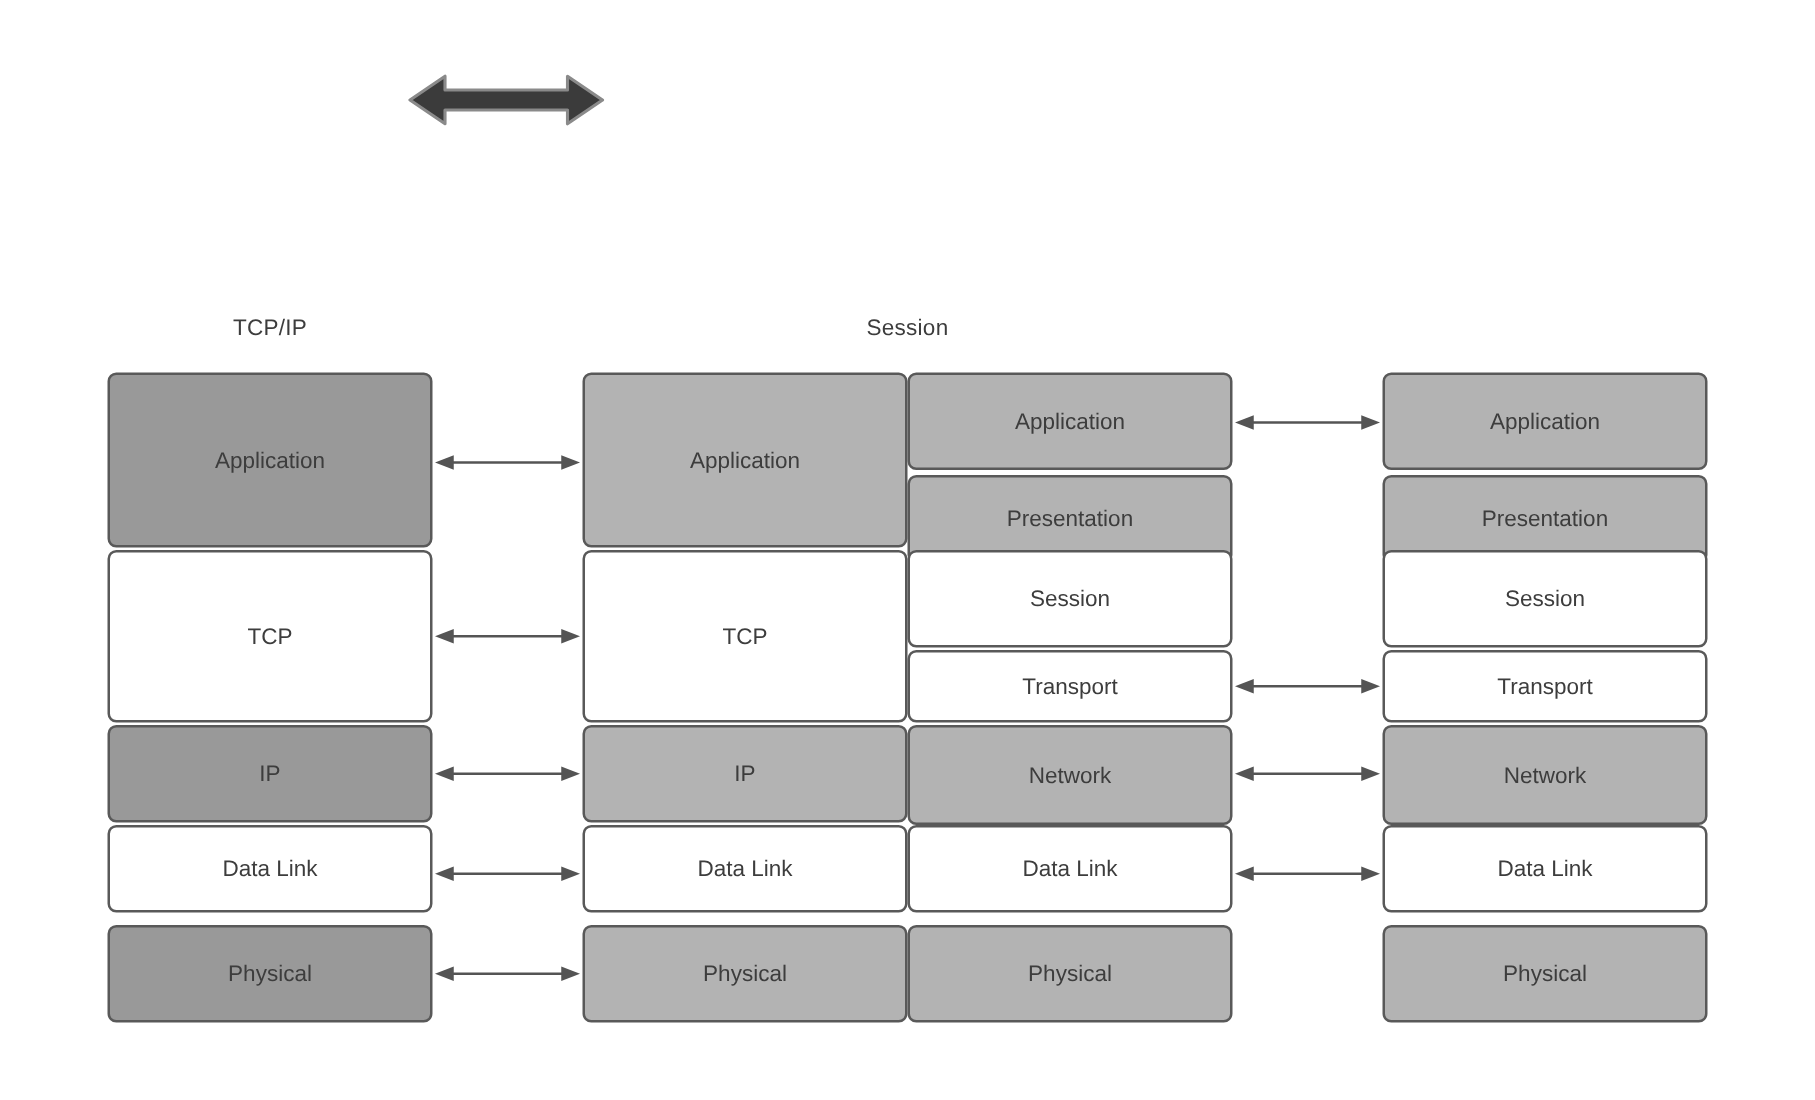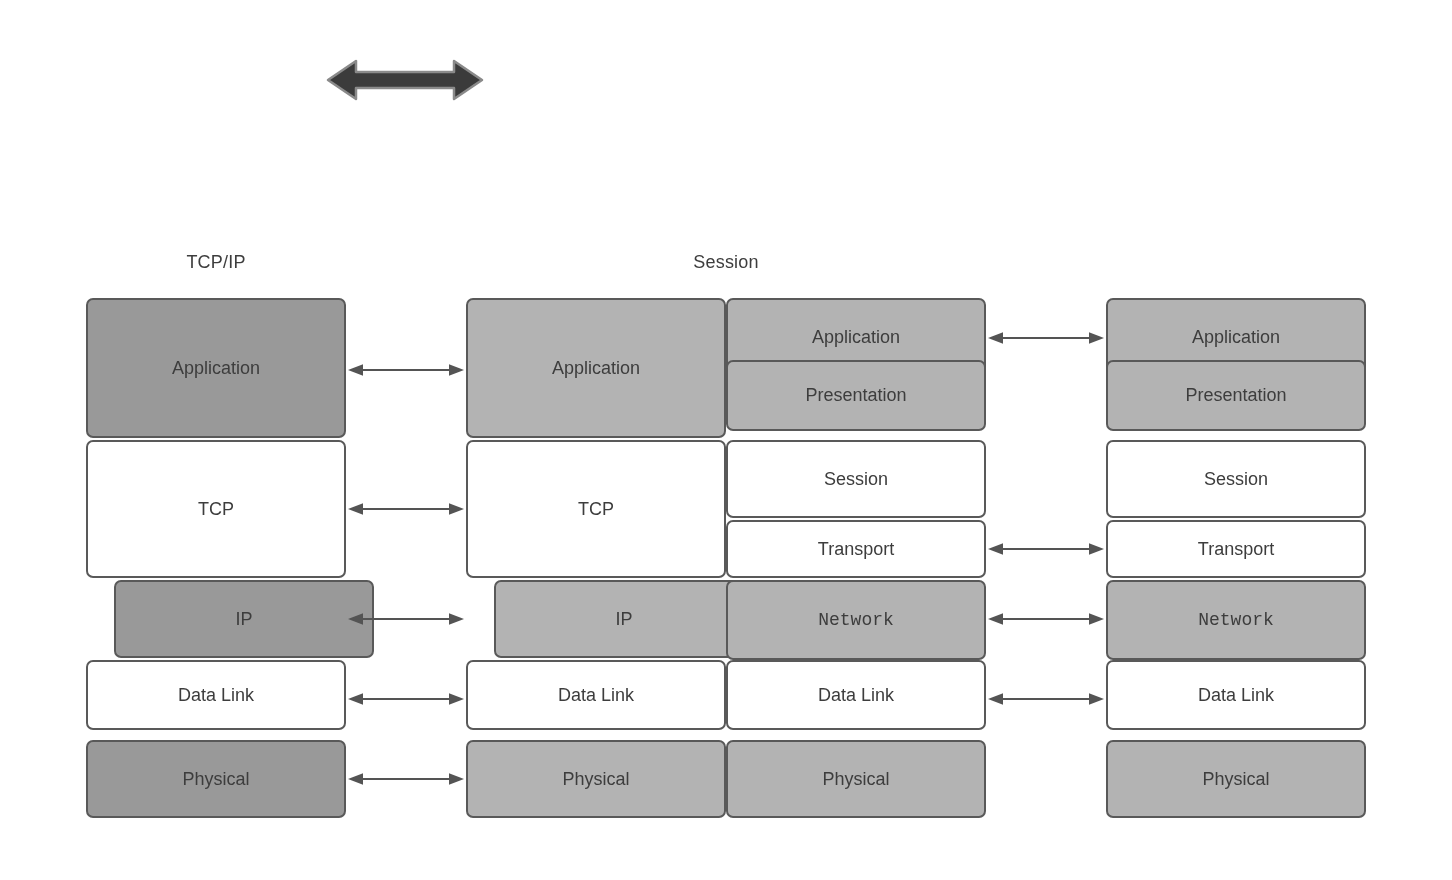--- a/index.html
+++ b/index.html
@@ -46,30 +46,30 @@
 
   
   .col-tcpip{left:86px;}
   .col-gwl{left:466px;}
   .col-gwr{left:726px;}
   .col-osi{left:1106px;}
 
   
   .r-app5{top:298px;height:140px;}
   .r-tcp5{top:440px;height:138px;}
-  .r-ip5{top:580px;height:78px;margin-left:28px;}
+  .r-ip5{top:580px;height:78px;}
   .r-dl{top:660px;height:70px;}
   .r-phy{top:740px;height:78px;}
 
   
   .r-app7{top:298px;height:78px;}
-  .r-pres{top:360px;height:71px;}
+  .r-pres{top:380px;height:71px;}
   .r-sess{top:440px;height:78px;}
   .r-tran{top:520px;height:58px;}
-  .r-net{top:580px;height:80px;font-family:Liberation Mono, monospace;}
+  .r-net{top:580px;height:80px;}
 
   .harrow{position:absolute;width:116px;height:14px;}
   .harrow svg{display:block;}
   .thick-arrow{position:absolute;left:325px;top:58px;width:160px;height:44px;}
 </style>
 </head>
 <body>
 
 <div class="canvas">
 

